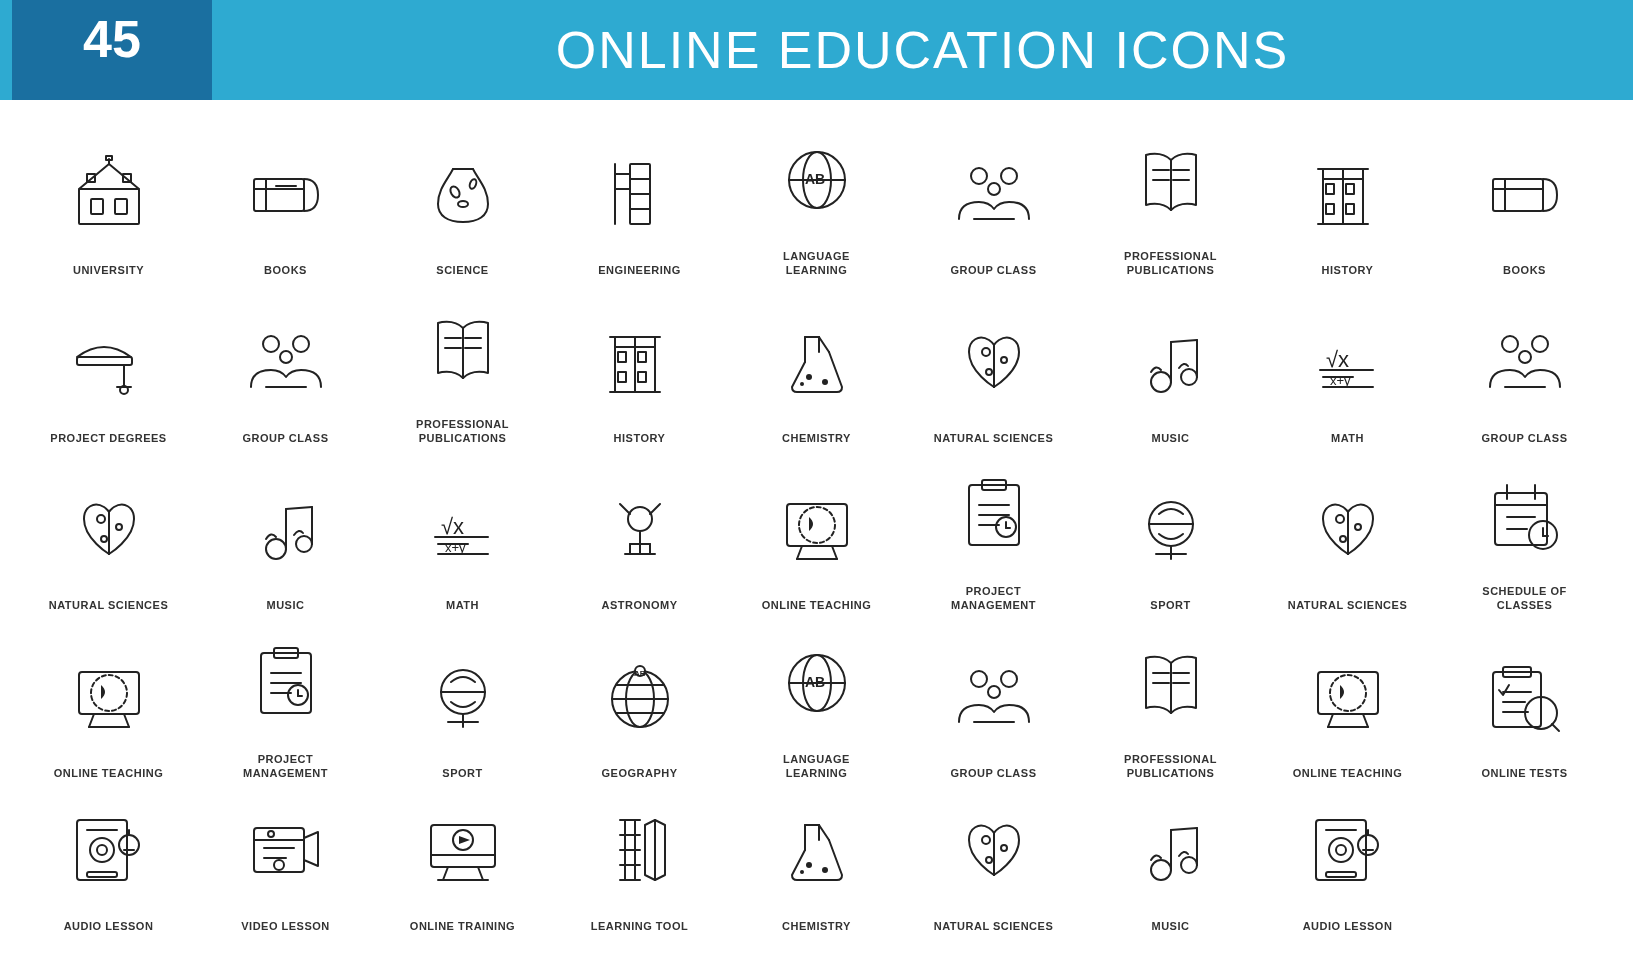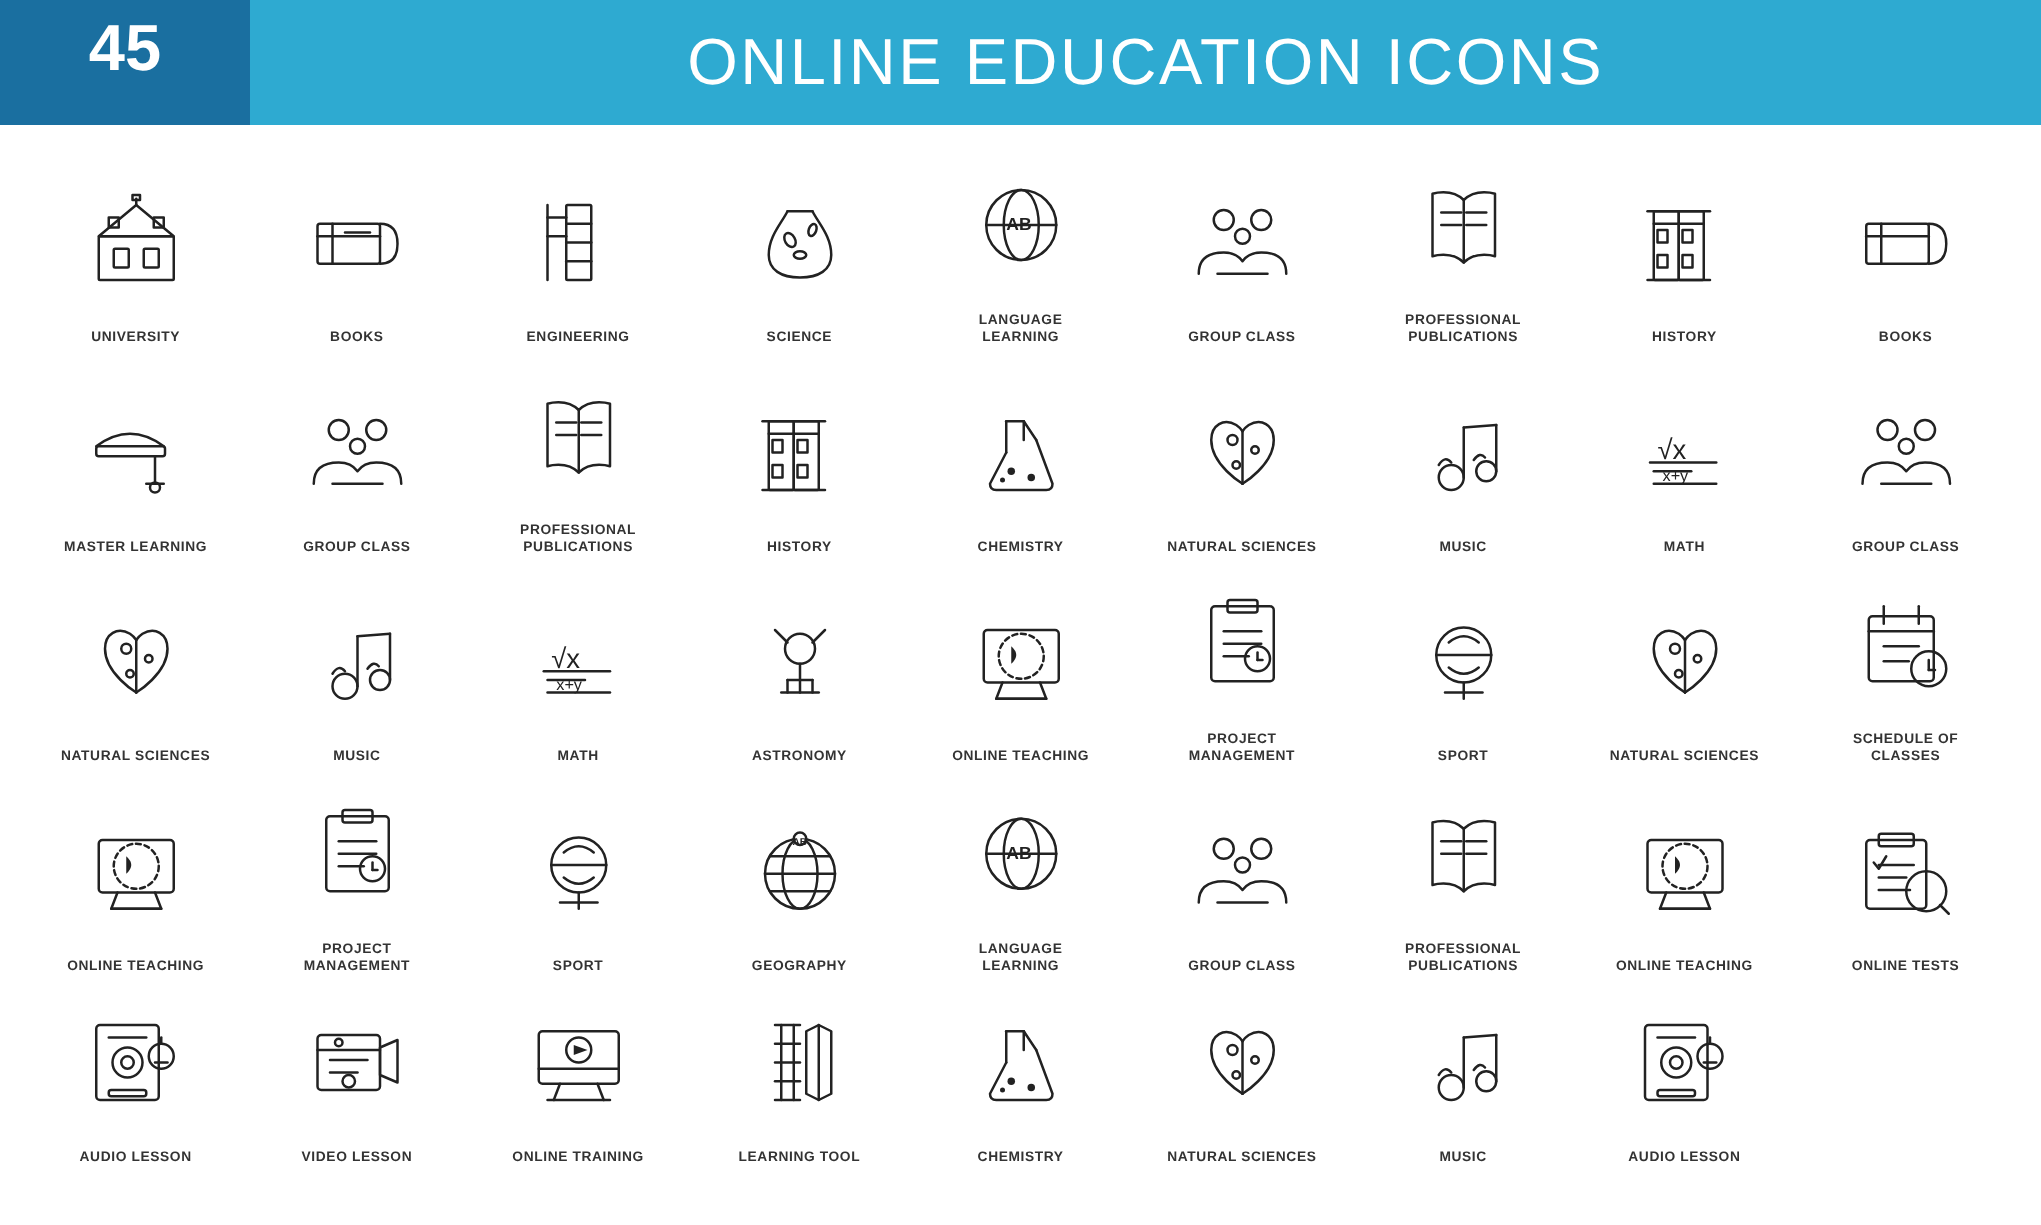--- a/index.html
+++ b/index.html
@@ -9,20 +9,21 @@
       width: 1633px;
       min-height: 980px;
     }
 
     
     .header {
       display: flex;
       align-items: stretch;
       height: 100px;
       background: #2eaad1;
+      padding-left: 12px;
     }
     .header-badge {
       background: #1a6fa0;
       display: flex;
       flex-direction: column;
       justify-content: center;
       align-items: center;
       padding: 10px 30px;
       min-width: 200px;
     }
@@ -134,42 +135,42 @@
       <path d="M58 25 Q72 25 72 41 Q72 57 58 57"></path>
       <line x1="20" y1="25" x2="20" y2="57"></line>
       <line x1="30" y1="32" x2="50" y2="32"></line>
     </svg>
       </div>
       <div class="icon-label">BOOKS</div>
     </div>
     <div class="icon-cell">
       <div class="icon-wrapper">
         <svg viewBox="0 0 80 80" fill="none" stroke="#222" stroke-width="2" stroke-linecap="round" stroke-linejoin="round">
+      <path d="M30 15 C25 25 15 35 15 50 C15 62 25 68 40 68 C55 68 65 62 65 50 C65 35 55 25 50 15"></path>
+      <line x1="30" y1="15" x2="50" y2="15"></line>
+      <ellipse cx="32" cy="38" rx="4" ry="6" transform="rotate(-30,32,38)"></ellipse>
+      <ellipse cx="50" cy="30" rx="3" ry="5" transform="rotate(20,50,30)"></ellipse>
+      <ellipse cx="40" cy="50" rx="5" ry="3"></ellipse>
+    </svg>
+      </div>
+      <div class="icon-label">SCIENCE</div>
+    </div>
+    <div class="icon-cell">
+      <div class="icon-wrapper">
+        <svg viewBox="0 0 80 80" fill="none" stroke="#222" stroke-width="2" stroke-linecap="round" stroke-linejoin="round">
       <rect x="30" y="10" width="20" height="60" rx="1"></rect>
       <line x1="30" y1="25" x2="50" y2="25"></line>
       <line x1="30" y1="40" x2="50" y2="40"></line>
       <line x1="30" y1="55" x2="50" y2="55"></line>
       <line x1="15" y1="10" x2="15" y2="70"></line>
       <line x1="15" y1="20" x2="30" y2="20"></line>
       <line x1="15" y1="35" x2="30" y2="35"></line>
     </svg>
       </div>
       <div class="icon-label">ENGINEERING</div>
-    </div>
-    <div class="icon-cell">
-      <div class="icon-wrapper">
-        <svg viewBox="0 0 80 80" fill="none" stroke="#222" stroke-width="2" stroke-linecap="round" stroke-linejoin="round">
-      <path d="M30 15 C25 25 15 35 15 50 C15 62 25 68 40 68 C55 68 65 62 65 50 C65 35 55 25 50 15"></path>
-      <line x1="30" y1="15" x2="50" y2="15"></line>
-      <ellipse cx="32" cy="38" rx="4" ry="6" transform="rotate(-30,32,38)"></ellipse>
-      <ellipse cx="50" cy="30" rx="3" ry="5" transform="rotate(20,50,30)"></ellipse>
-      <ellipse cx="40" cy="50" rx="5" ry="3"></ellipse>
-    </svg>
-      </div>
-      <div class="icon-label">SCIENCE</div>
     </div>
     <div class="icon-cell">
       <div class="icon-wrapper">
         <svg viewBox="0 0 80 80" fill="none" stroke="#222" stroke-width="2" stroke-linecap="round" stroke-linejoin="round">
       <circle cx="40" cy="40" r="28"></circle>
       <ellipse cx="40" cy="40" rx="14" ry="28"></ellipse>
       <line x1="12" y1="40" x2="68" y2="40"></line>
       <text x="28" y="44" font-size="14" fill="#222" stroke="none" font-weight="bold">AB</text>
     </svg>
       </div>
@@ -232,21 +233,21 @@
     <div class="icon-cell">
       <div class="icon-wrapper">
         <svg viewBox="0 0 80 80" fill="none" stroke="#222" stroke-width="2" stroke-linecap="round" stroke-linejoin="round">
       <rect x="8" y="35" width="55" height="8" rx="2"></rect>
       <path d="M8 35 Q35 15 62 35"></path>
       <line x1="55" y1="43" x2="55" y2="65"></line>
       <circle cx="55" cy="68" r="4"></circle>
       <line x1="48" y1="65" x2="62" y2="65"></line>
     </svg>
       </div>
-      <div class="icon-label">MASTER LEARNING</div>
+      <div class="icon-label">PROJECT DEGREES</div>
     </div>
     <div class="icon-cell">
       <div class="icon-wrapper">
         <svg viewBox="0 0 80 80" fill="none" stroke="#222" stroke-width="2" stroke-linecap="round" stroke-linejoin="round">
       <circle cx="25" cy="22" r="8"></circle>
       <circle cx="55" cy="22" r="8"></circle>
       <path d="M5 65 Q5 48 25 48 Q35 48 40 55 Q45 48 55 48 Q75 48 75 65"></path>
       <circle cx="40" cy="35" r="6"></circle>
       <line x1="20" y1="65" x2="60" y2="65"></line>
     </svg>

